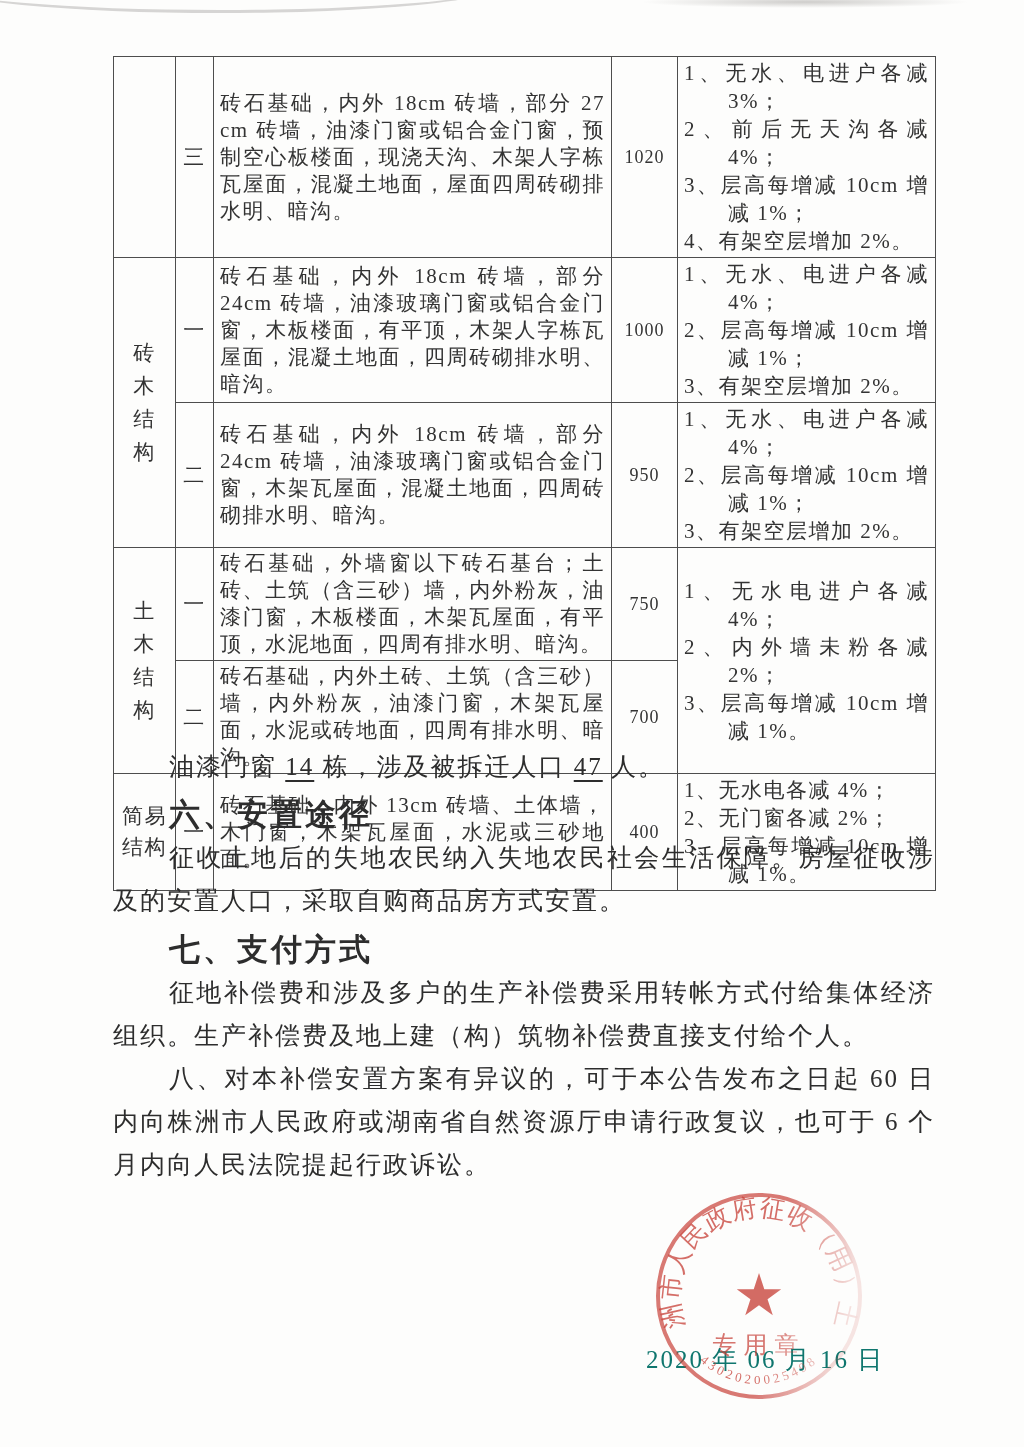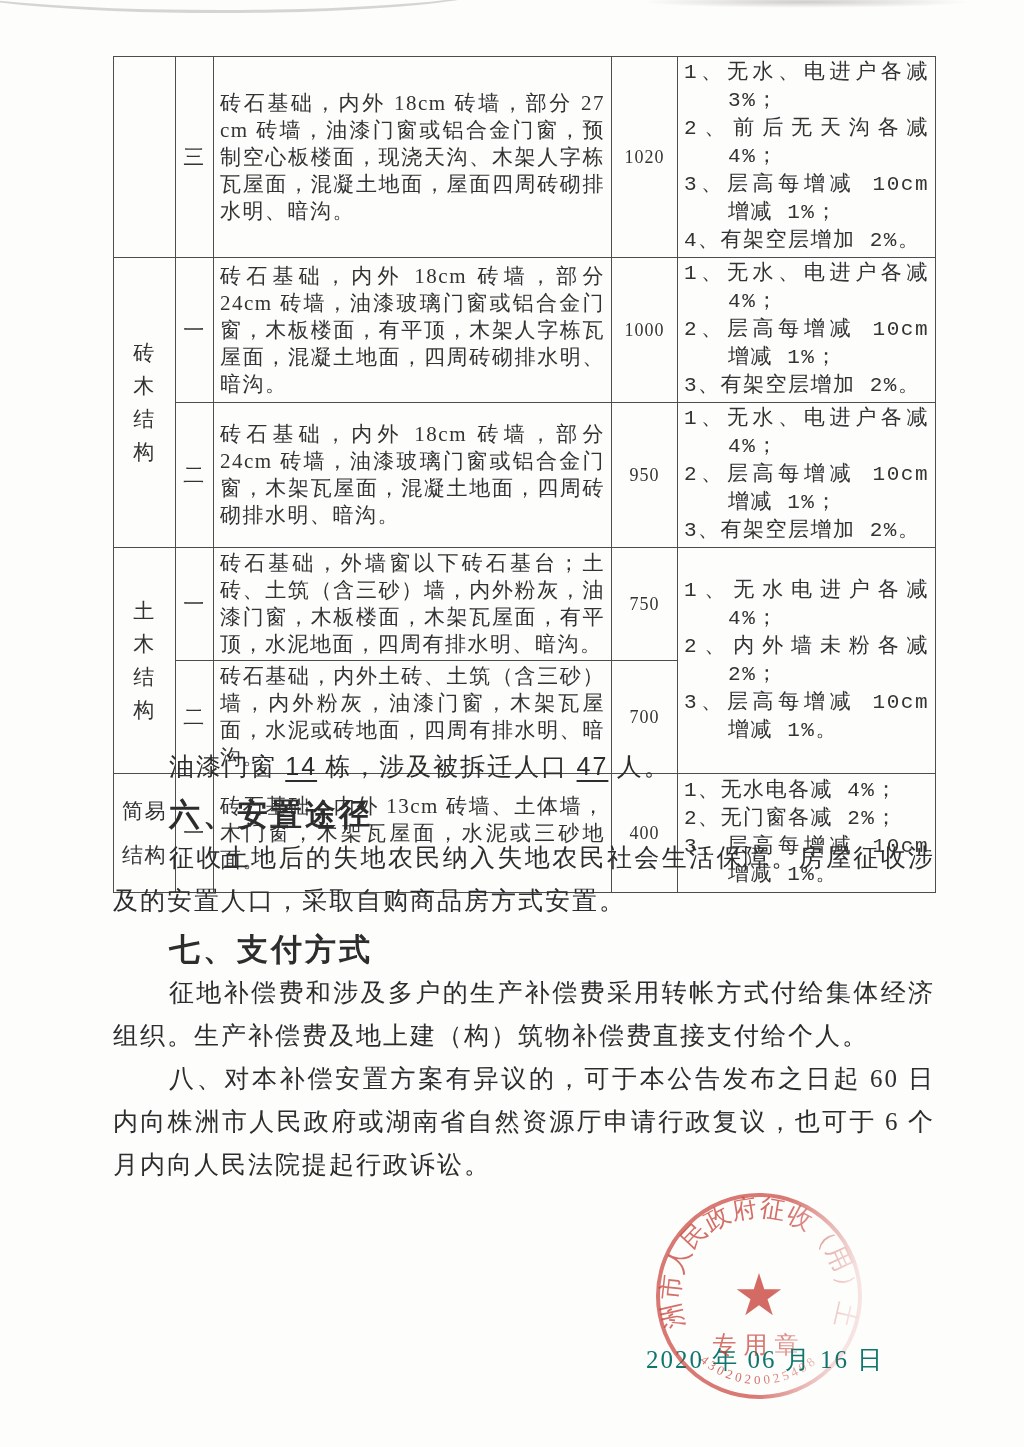--- a/index.html
+++ b/index.html
@@ -26,43 +26,43 @@
   }
   table.comp td{
     border:1.5px solid #4d4d4d; vertical-align:middle; padding:2px 6px;
   }
   col.c-type{width:62px;} col.c-grade{width:38px;} col.c-desc{width:398px;}
   col.c-val{width:66px;} col.c-notes{width:258px;}
   tr.r1{height:140px;} tr.r2{height:124px;} tr.r3{height:110px;}
   tr.r4{height:113px;} tr.r5{height:84px;} tr.r6{height:113px;}
   td.type{text-align:center; padding:2px 0;}
   td.type .v1{width:1.15em; margin:0 auto; word-break:break-all; line-height:33px;}
-  td.type .v2{width:2.3em; margin:13px auto; word-break:break-all; line-height:44px;}
+  td.type .v2{width:2.3em; margin:13px auto; word-break:break-all; line-height:31px;}
   td.grade{text-align:center;}
   td.desc{line-height:27px; text-align:justify; padding:4px 10px;}
   td.val{text-align:center; font-size:18px; letter-spacing:1px;}
-  td.notes{padding:4px 4px 4px 10px;font-family:Liberation Mono, monospace;}
+  td.notes{padding:4px 4px 4px 10px;}
   .note{line-height:28px; padding-left:2.1em; text-indent:-2.1em; text-align:justify;}
 
   
   .bodytext{
     position:absolute; left:113px; top:745px; width:822px;
     font-size:25px; line-height:43px; letter-spacing:2px;
     text-align:justify; color:#2d2d2d;
   }
   .bodytext p{margin:0; text-indent:56px;}
   .bodytext h3{
     margin:0; font-size:31px; line-height:43px; text-indent:56px;
     font-family:"Liberation Sans","DejaVu Sans",sans-serif;
     font-weight:700; letter-spacing:3px;
   }
   .bodytext h3.h6{margin-top:5px;}
   .bodytext h3.h7{margin-top:6px;}
   .u-num{
-    font-family:Liberation Sans, sans-serif;
+    font-family:Liberation Serif, serif;
     text-decoration:underline; text-underline-offset:5px; text-decoration-thickness:1.5px;
   }
 
   
   .sig-name{
     position:absolute; left:651px; top:1290px; font-size:27px;
     letter-spacing:4px; color:#222; z-index:1;
   }
   .sig-date{
     position:absolute; left:646px; top:1343px; font-size:25px;

